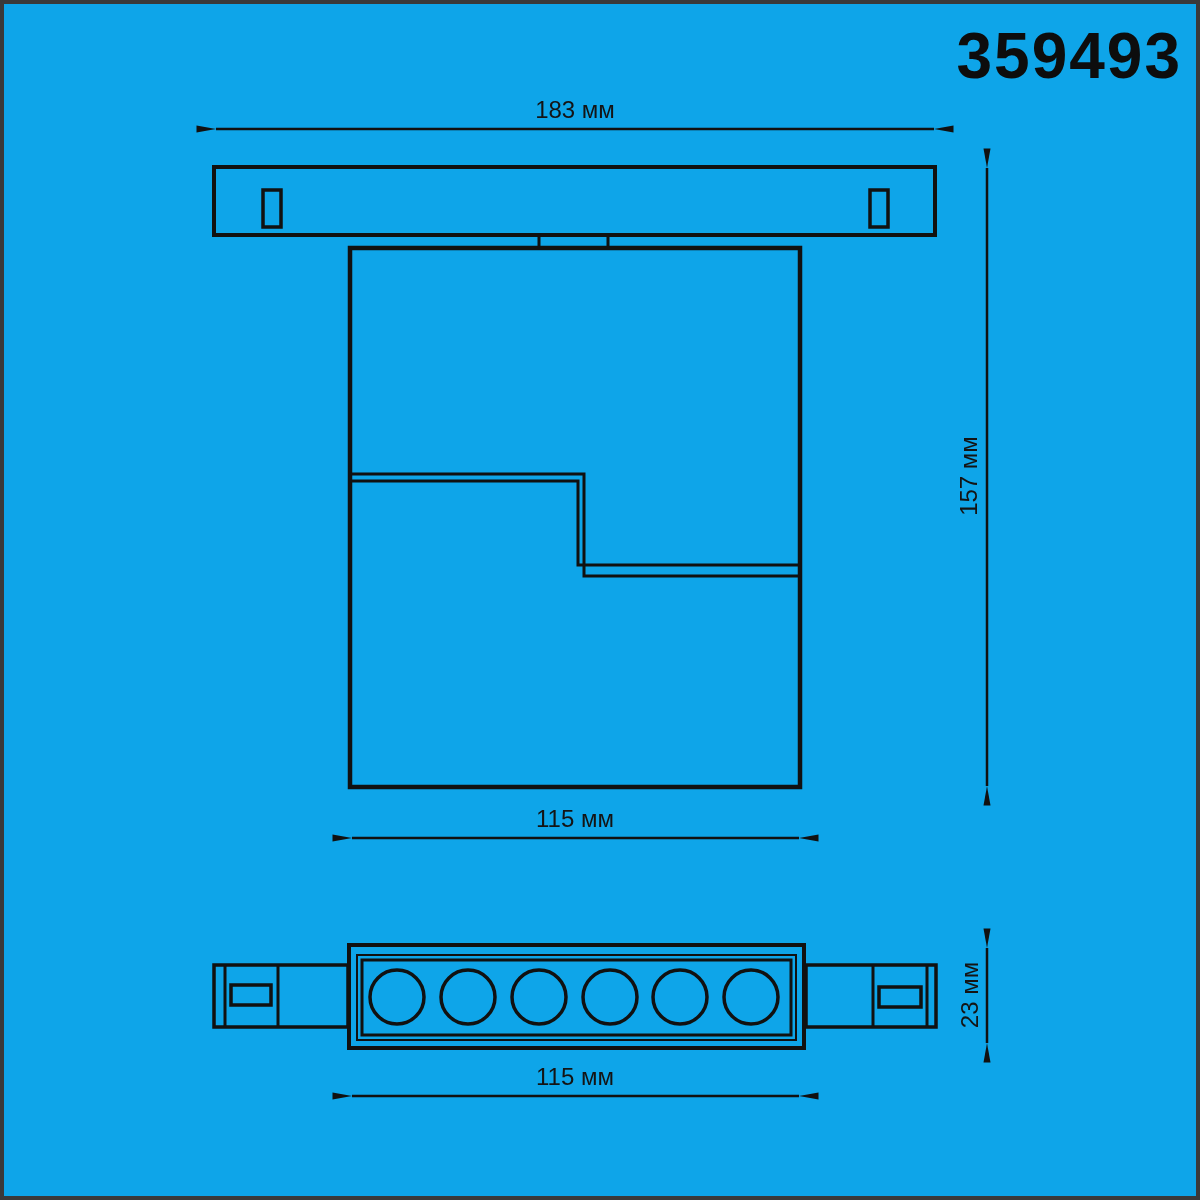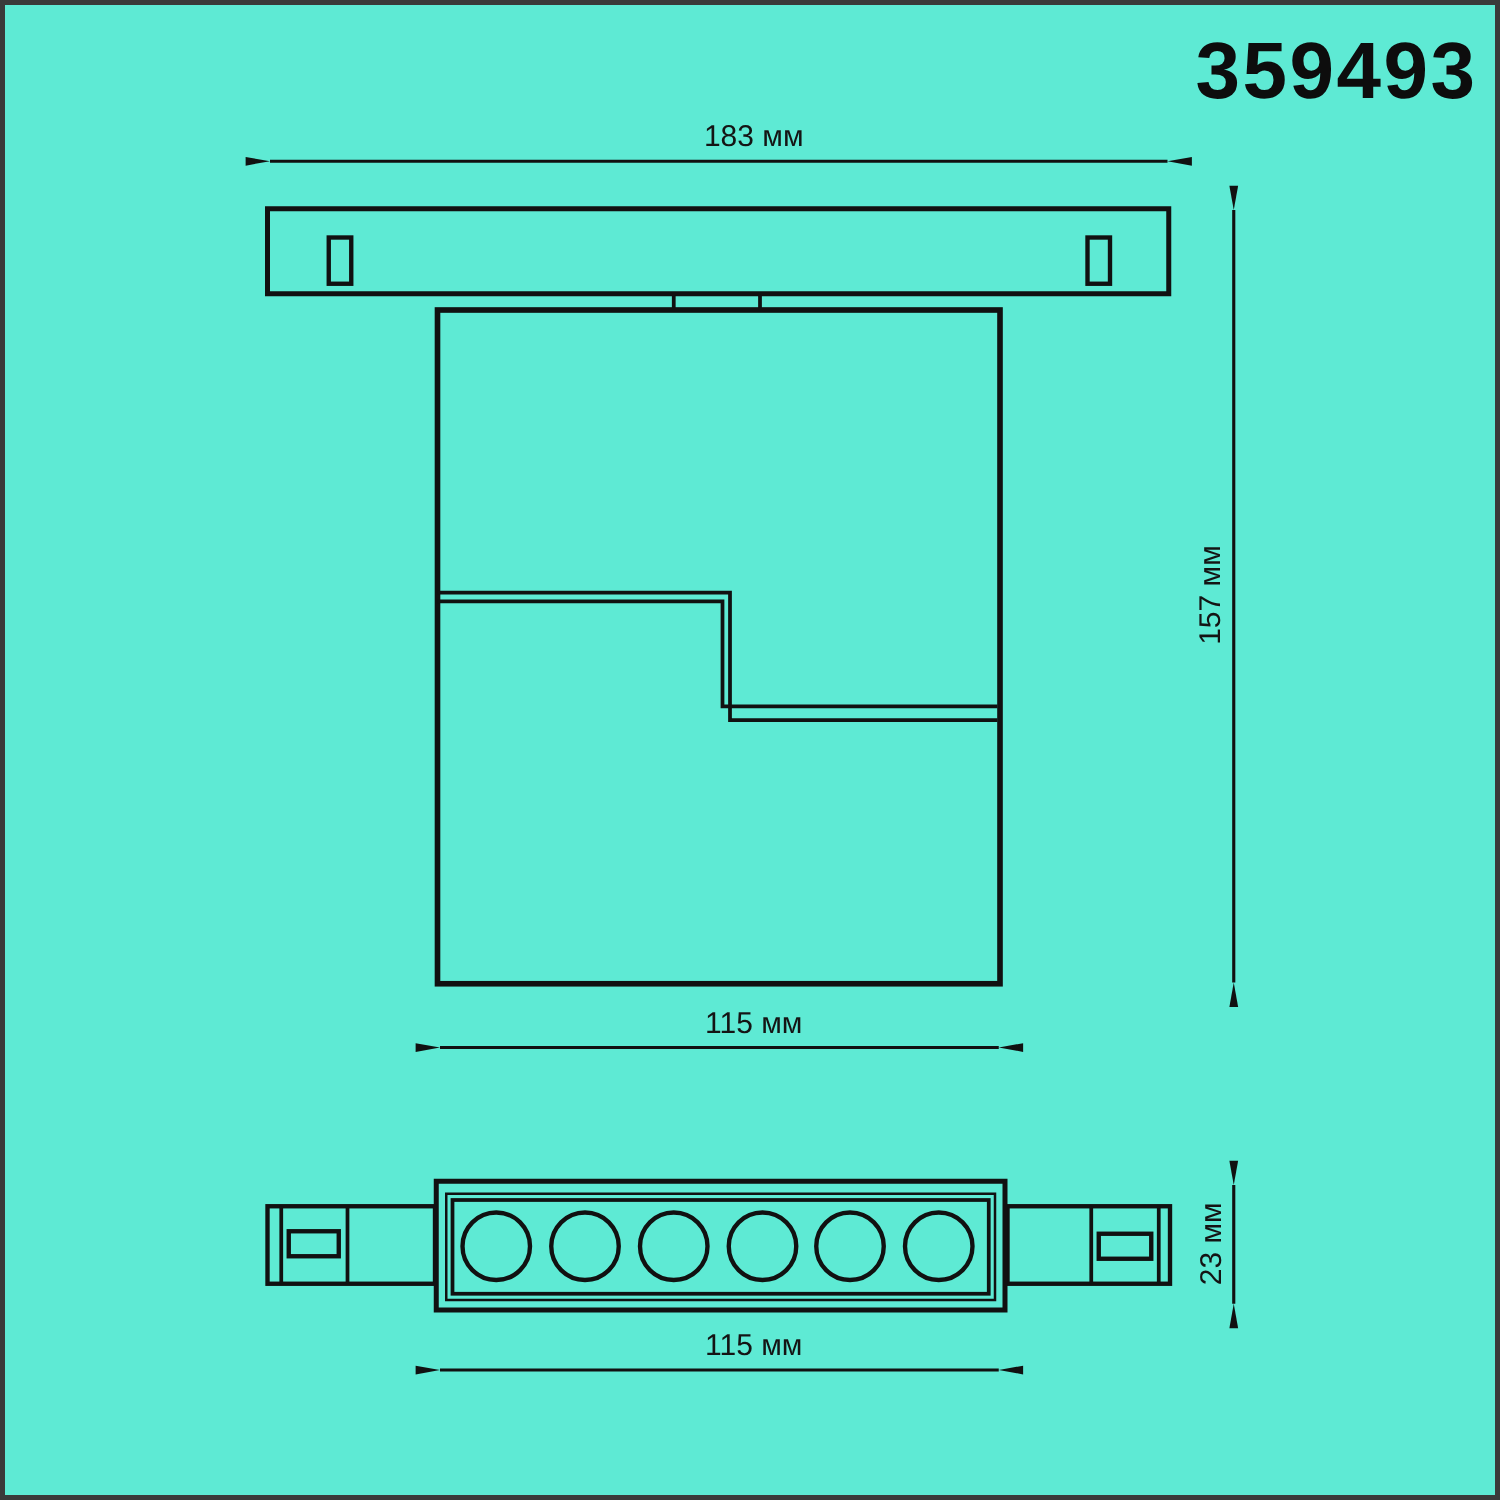--- a/index.html
+++ b/index.html
@@ -5,21 +5,21 @@
   html, body {
     margin: 0;
     padding: 0;
     background: #ffffff;
     font-family: "Liberation Sans", sans-serif;
   }
   .canvas {
     position: relative;
     width: 1200px;
     height: 1200px;
-    background: #5eead4;
+    background: #0ea5e9;
     overflow: hidden;
   }
   .frame {
     position: absolute;
     inset: 0;
     border: 4px solid #3a3a3a;
     pointer-events: none;
     z-index: 5;
   }
   svg.drawing {
@@ -44,21 +44,20 @@
   .dim-label {
     position: absolute;
     font-size: 24px;
     color: #141414;
     white-space: nowrap;
     line-height: 1.1;
     z-index: 2;
   }
   .dim-label.h {
     transform: translateX(-50%);
-    margin-left: 28px;
   }
   .dim-label.v {
     transform: translate(-50%, -50%) rotate(-90deg);
   }
 </style>
 </head>
 <body>
 
 <div class="canvas">
 

